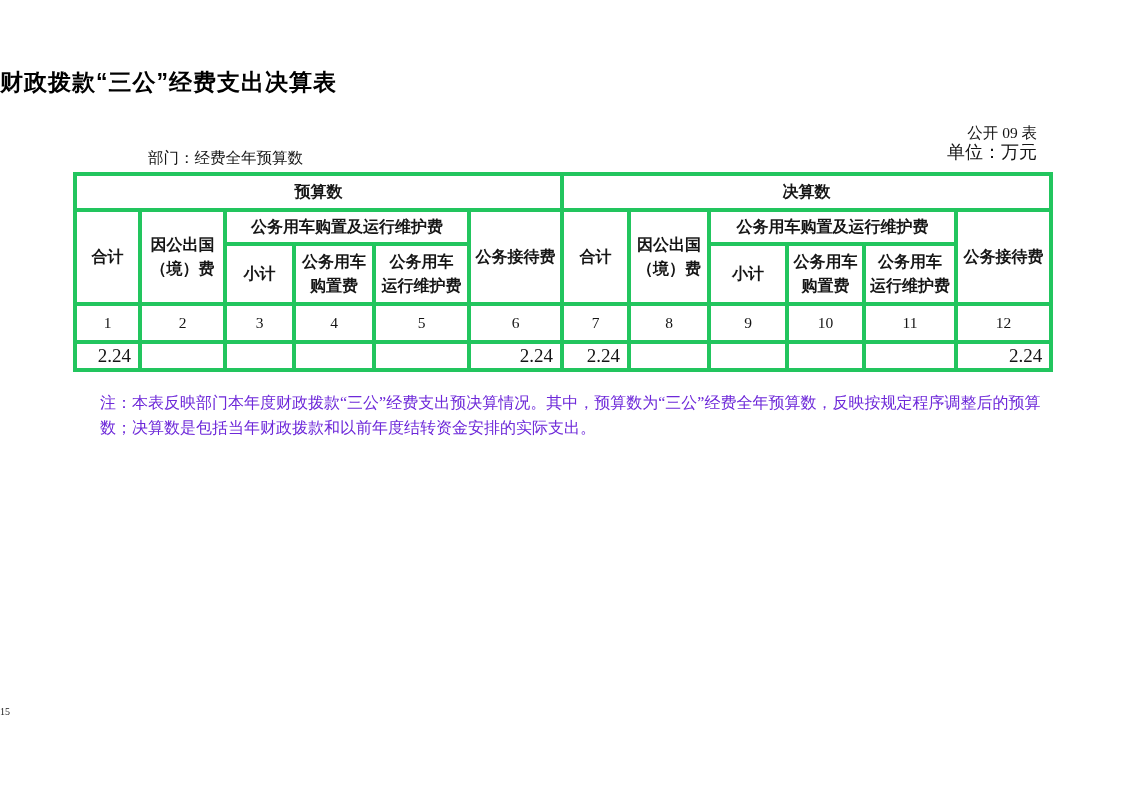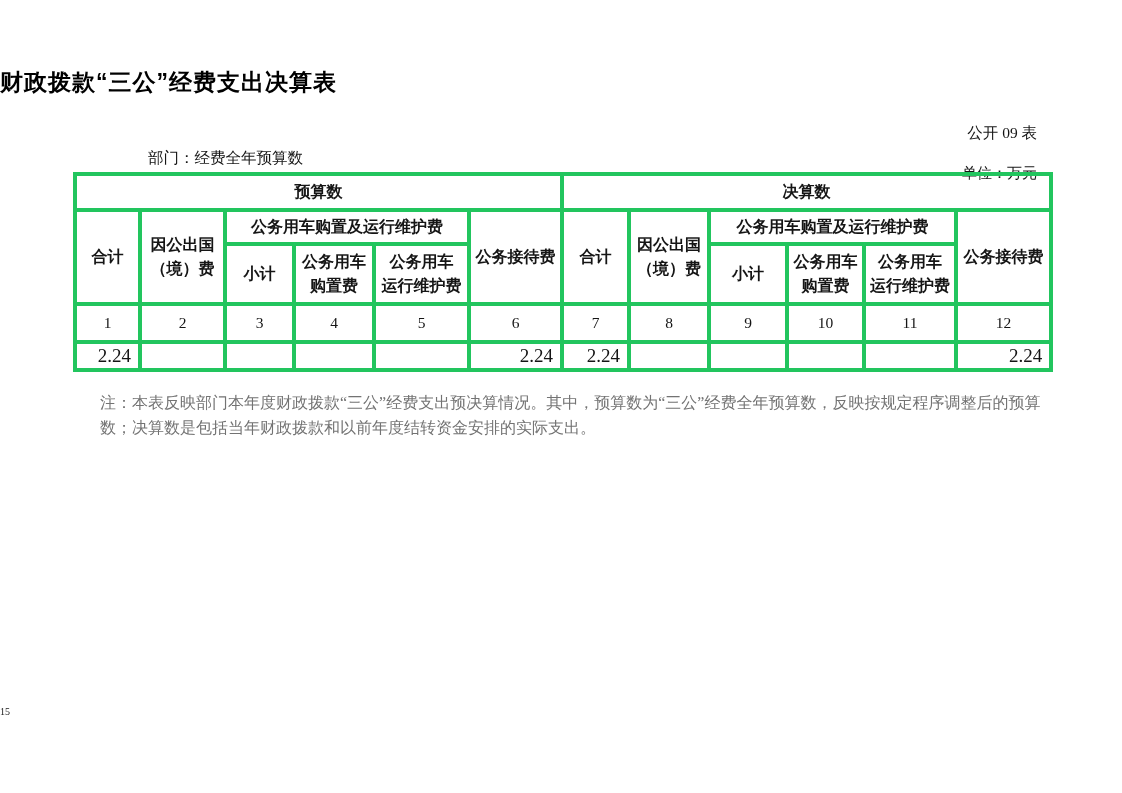--- a/index.html
+++ b/index.html
@@ -26,22 +26,22 @@
     top: 123px; right: 85px;
     font-size: 15.5px;
   }
   .dept-label {
     position: absolute;
     top: 148px; left: 148px;
     font-size: 15.5px;
   }
   .unit-label {
     position: absolute;
-    top: 164px; right: 85px;
-    font-size: 15px;
+    top: 140px; right: 85px;
+    font-size: 18px;
   }
   .table-wrap {
     position: absolute;
     top: 172px; left: 73px;
   }
   table.fiscal {
     border-collapse: collapse;
     table-layout: fixed;
     width: 976px;
     border: 2px solid #1a1a1a;
@@ -67,21 +67,21 @@
     font-size: 19px;
     text-align: right;
     padding-right: 7px;
   }
   .note {
     position: absolute;
     top: 390px; left: 100px;
     width: 948px;
     font-size: 16px;
     line-height: 25px;
-    color: #737373;
+    color: #6d28d9;
   }
   .page-number {
     position: absolute;
     top: 706px; left: 0; width: 100%;
     text-align: left;
     font-family: Liberation Serif, serif;
     font-size: 10px;
     color: #222;
   }
 </style>

